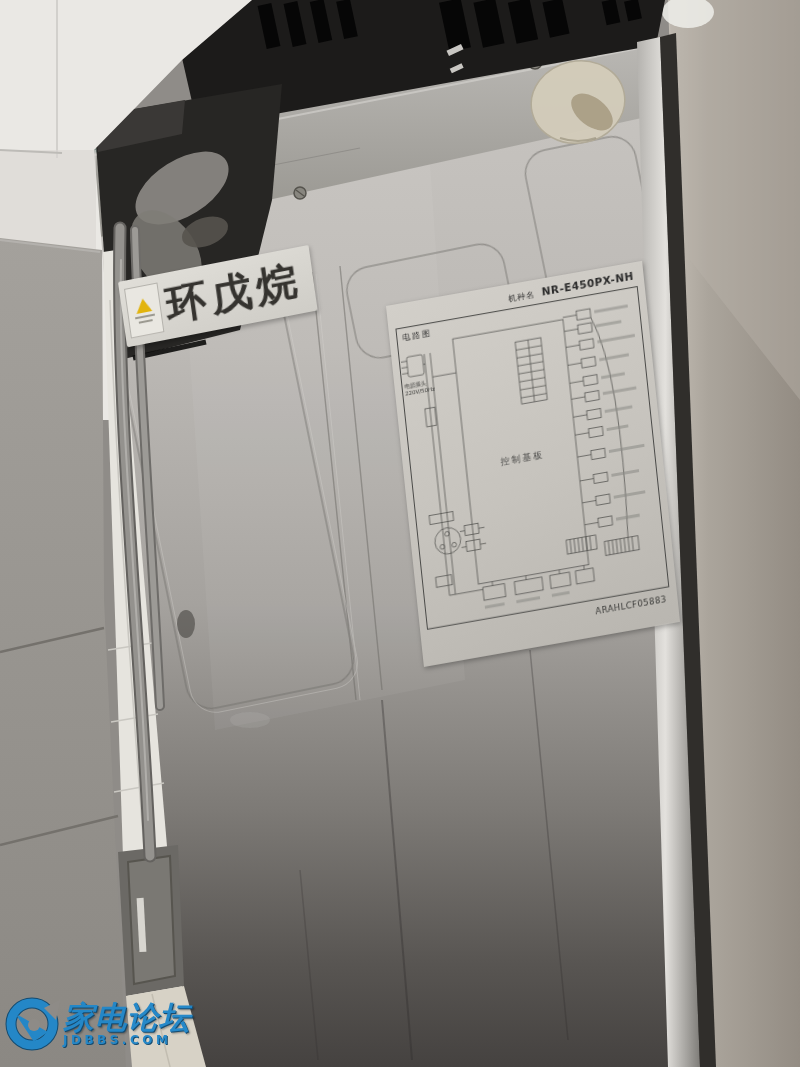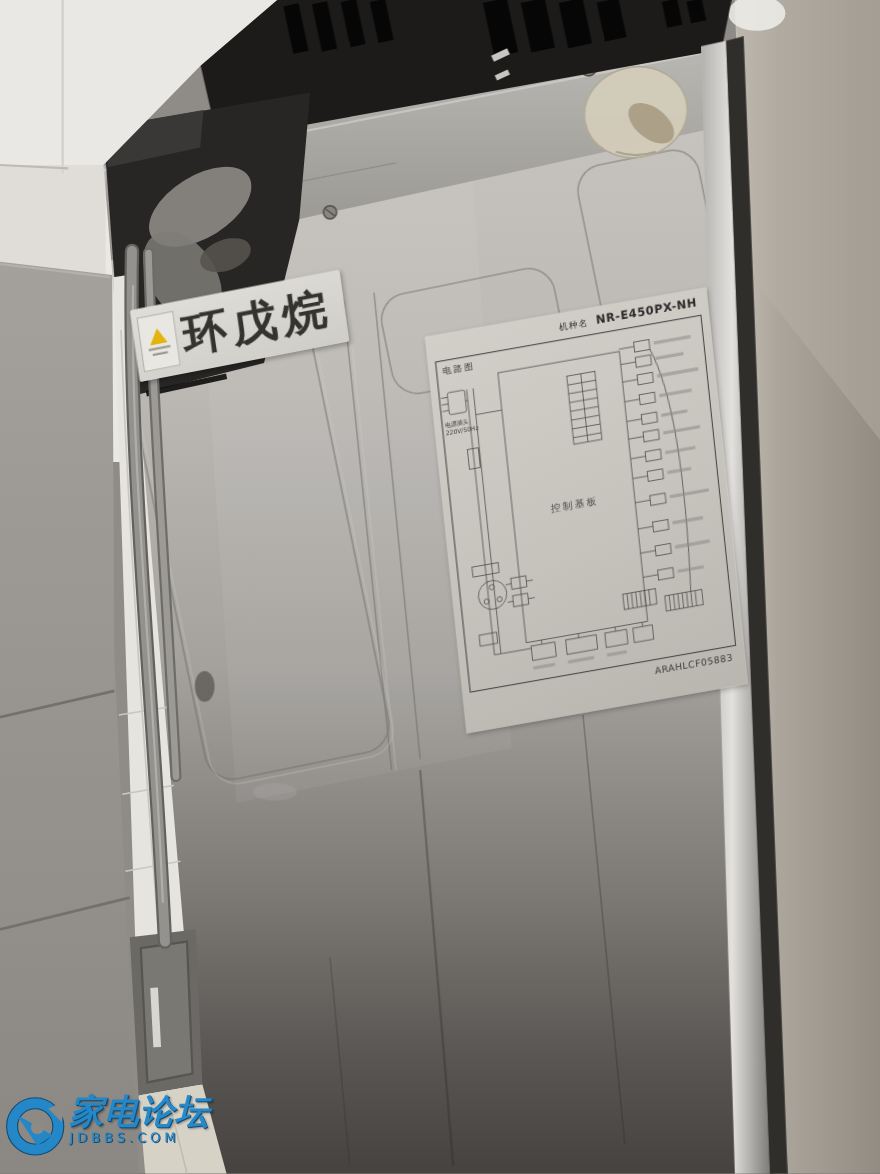--- a/index.html
+++ b/index.html
@@ -43,29 +43,29 @@
   .wl-model-label{font-size:8px;letter-spacing:1px;}
   .wl-model-value{font-size:10.5px;font-weight:700;letter-spacing:.5px;}
   .wl-innerbox{position:absolute;left:7px;top:24px;right:7px;bottom:36px;border:1px solid #4a4a48;}
   .wl-side-title{position:absolute;left:13px;top:29px;font-size:8px;color:#333;letter-spacing:2px;}
   .wl-board-text{position:absolute;left:98px;top:168px;font-size:9px;color:#4a4a48;letter-spacing:2px;}
   .wl-code{position:absolute;right:11px;bottom:20px;font-size:8.5px;color:#3a3a38;letter-spacing:.5px;}
   .wl-schematic{position:absolute;left:7px;top:24px;}
 
   
   .watermark{
-    position:absolute;left:4px;top:996px;display:flex;gap:3px;opacity:.97;
+    position:absolute;left:4px;top:996px;display:flex;align-items:center;gap:3px;opacity:.97;
   }
   .wm-texts{display:flex;flex-direction:column;line-height:1;}
   .wm-name{
     font-size:31px;font-weight:800;font-style:italic;color:#2187ca;letter-spacing:1px;
     text-shadow:1px 1px 0 #11496f,2px 2px 2px rgba(0,0,0,.35);
   }
   .wm-domain{
-    font-size:12px;font-weight:400;color:#2187ca;letter-spacing:3.5px;margin-top:1px;
+    font-size:12px;font-weight:700;color:#2187ca;letter-spacing:3.5px;margin-top:1px;
     text-shadow:1px 1px 0 #11496f;
   }
 </style>
 </head>
 <body>
 
 <div class="photo">
 
   <svg class="scene" width="800" height="1067" viewBox="0 0 800 1067">
     <defs>

